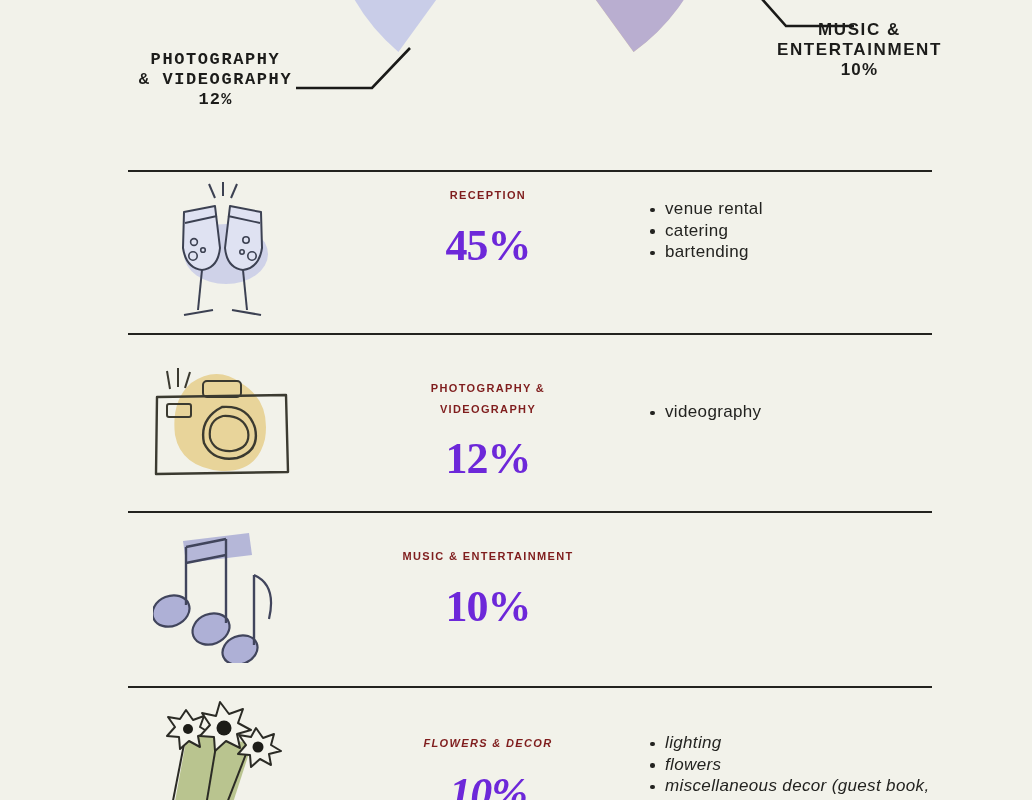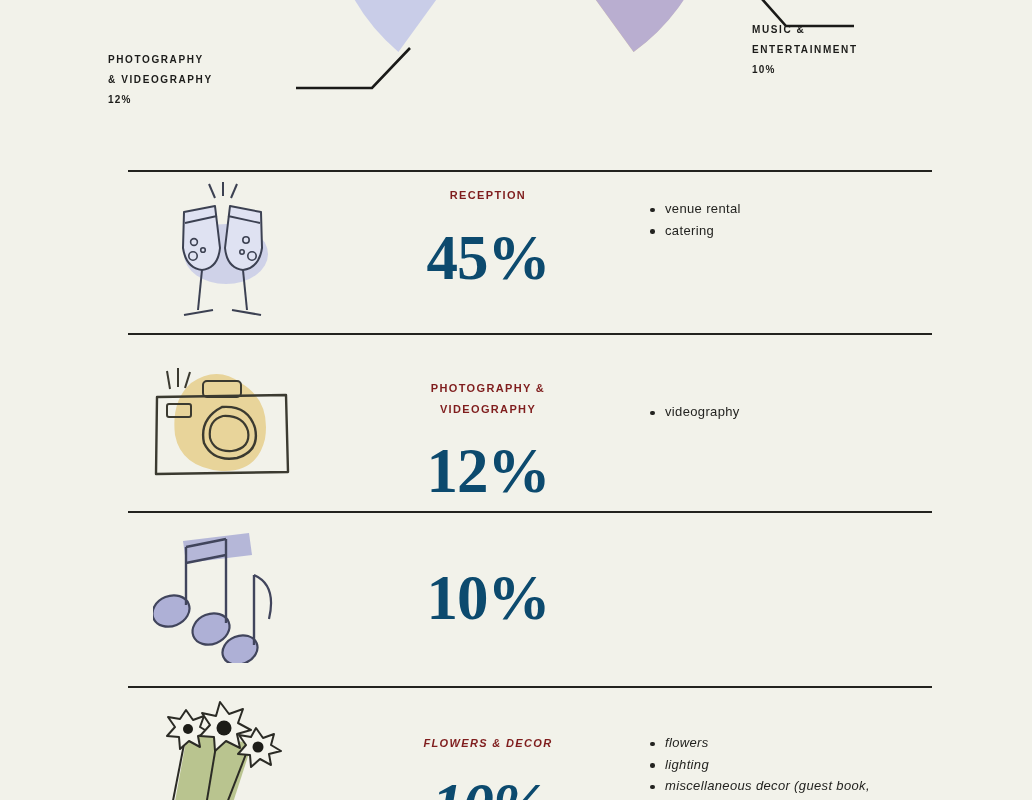--- a/index.html
+++ b/index.html
@@ -26,31 +26,32 @@
     position: absolute;
     left: 296px;
     top: -330px;
   }
 
   .callout-line { position: absolute; }
 
   
   .pie-label {
     position: absolute;
+    text-align: center;
     color: #1c1c1a;
-    font-size: 10px;
+    font-size: 17px;
     font-weight: 700;
     letter-spacing: 1.6px;
     line-height: 20px;
   }
   .pie-label .pct {
     display: block;
     letter-spacing: 1.2px;
   }
-  #label-photo { left: 108px; top: 50px; width: 215px; }
+  #label-photo { left: 108px; top: 50px; width: 215px; font-family: Liberation Mono, monospace; }
   #label-music { left: 752px; top: 20px; width: 215px; }
 
   
   .section {
     position: absolute;
     left: 128px;
     width: 804px;
   }
   .divider {
     position: absolute;
@@ -82,44 +83,44 @@
   }
   .sec-title {
     color: #7f1d1d;
     font-size: 11px;
     font-weight: 700;
     letter-spacing: 1.35px;
     line-height: 20.5px;
     white-space: pre-line;
   }
   .sec-pct {
-    color: #0c4a6e;
+    color: #6d28d9;
     font-family: "Liberation Serif", serif;
-    font-size: 63px;
+    font-size: 44px;
     font-weight: 700;
     line-height: 64px;
     letter-spacing: -1px;
-    margin-top: 20px;
+    margin-top: 8px;
   }
 
   .list-box {
     position: absolute;
     left: 520px;
     width: 290px;
   }
   .list-box ul {
     margin: 0;
     padding: 0;
     list-style: none;
   }
   .list-box li {
     position: relative;
     padding-left: 17px;
     color: #232320;
-    font-size: 13px;
+    font-size: 17px;
     line-height: 20.5px;
     letter-spacing: 0.35px;
     margin-bottom: 1px;
   }
   .list-box li::before {
     content: "";
     position: absolute;
     left: 2px;
     top: 8.5px;
     width: 4.5px;
@@ -220,20 +221,21 @@
       </svg>
     </div>
     <div class="mid-box">
       <div class="sec-title">RECEPTION</div>
       <div class="sec-pct">45%</div>
     </div>
     <div class="list-box">
       <ul>
         <li>venue rental</li>
         <li>catering</li>
+        <li>bartending</li>
       </ul>
     </div>
   </div>
 </div>
 
 <div class="section" id="section-photography">
   <div class="sec-inner">
     <div class="icon-box">
       <svg width="156" height="125" viewBox="0 0 156 125">
         <path d="M46 22 Q72 4 96 22 Q126 40 120 78 Q112 112 76 110 Q36 106 30 74 Q26 40 46 22 Z" fill="#e8d49a"></path>
@@ -270,20 +272,21 @@
         <path d="M33 72 L33 14" stroke="#41455c" stroke-width="2.4" fill="none"></path>
         <path d="M73 90 L73 6" stroke="#41455c" stroke-width="2.4" fill="none"></path>
         <path d="M33 14 L73 6" stroke="#41455c" stroke-width="2.4" fill="none"></path>
         <path d="M33 30 L73 22" stroke="#41455c" stroke-width="2.4" fill="none"></path>
         <ellipse cx="87" cy="117" rx="18" ry="14" transform="rotate(-22 87 117)" fill="#aeb0d6" stroke="#41455c" stroke-width="2.2"></ellipse>
         <path d="M101 112 L101 42" stroke="#41455c" stroke-width="2.4" fill="none"></path>
         <path d="M101 42 Q124 52 116 86" stroke="#41455c" stroke-width="2.2" fill="none"></path>
       </svg>
     </div>
     <div class="mid-box">
+      <div class="sec-title">MUSIC &amp; ENTERTAINMENT</div>
       <div class="sec-pct">10%</div>
     </div>
   </div>
 </div>
 
 <div class="section" id="section-flowers">
   <div class="sec-inner">
     <div class="icon-box">
       <svg width="150" height="118" viewBox="0 0 150 118">
         <path d="M40 30 L104 44 L80 118 L24 118 Z" fill="#b9c48f"></path>
@@ -297,19 +300,19 @@
         <path d="M108 28 L115 38 L126 34 L123 45 L133 51 L121 54 L123 65 L112 59 L103 67 L102 55 L90 54 L98 45 L91 35 L103 37 Z" fill="#f4f4ec" stroke="#2b2b25" stroke-width="2" stroke-linejoin="round"></path>
         <circle cx="110" cy="47" r="5.5" fill="#1d1d18"></circle>
       </svg>
     </div>
     <div class="mid-box">
       <div class="sec-title">FLOWERS &amp; DECOR</div>
       <div class="sec-pct">10%</div>
     </div>
     <div class="list-box">
       <ul>
+        <li>lighting</li>
         <li>flowers</li>
-        <li>lighting</li>
         <li>miscellaneous decor (guest book,</li>
       </ul>
     </div>
   </div>
 </div>
 
 </body></html>

